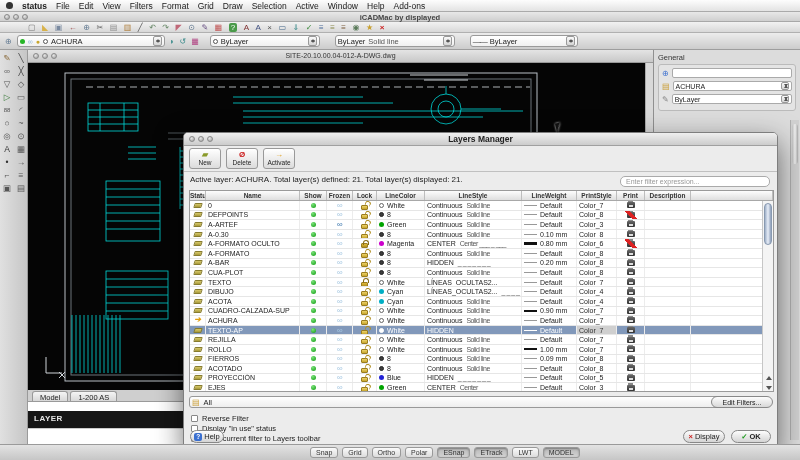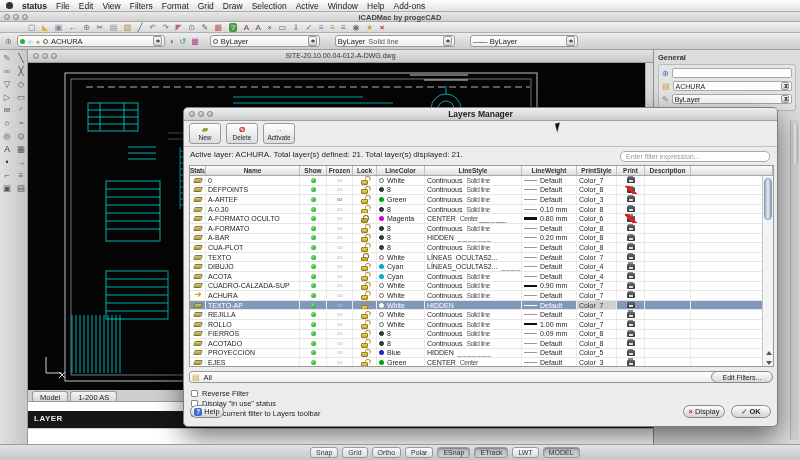--- a/index.html
+++ b/index.html
@@ -48,30 +48,30 @@
   #cmddark { position:absolute; left:0; top:9px; width:100%; height:17px; background:#161616; color:#e8e8e8; font-weight:bold; font-size:8px; padding:3px 0 0 6px; letter-spacing:0.5px;}
   #cmdinput { position:absolute; left:0; top:26px; width:100%; height:16px; background:#fff; border-top:1px solid #ccc;}
 
   
   #props { left:653px; top:50px; width:147px; height:394px; background:#dcdcdc; border-left:1px solid #909090; z-index:3;}
   #props .phead { height:13px; background:linear-gradient(#e9e9e9,#cdcdcd); border-bottom:1px solid #a5a5a5; text-align:center; font-weight:bold; font-size:7.5px; padding-top:2px; position:relative;}
   .roundbtn { width:8px; height:8px; border-radius:50%; background:radial-gradient(circle at 35% 30%,#f2f2f2,#8d8d8d); border:1px solid #777; display:inline-block;}
   #props .pheadbtns { position:absolute; right:3px; top:2px; display:flex; gap:2px; }
   #props .prow1 { display:flex; gap:2px; padding:4px 3px 2px 5px; align-items:center;}
   #props .smallbtn { width:13px; height:11px; background:linear-gradient(#fbfbfb,#dcdcdc); border:1px solid #999; border-radius:2px; font-size:7px; text-align:center; line-height:10px;}
-  #props .gsection { margin:3px 4px 0 4px; font-size:7.5px; font-weight:bold; color:#333;}
+  #props .gsection { margin:3px 4px 0 4px; font-size:7.5px; font-weight:normal; color:#333;}
   #props .gbox { margin:2px 4px; background:#e4e4e4; border:1px solid #bbb; border-radius:3px; padding:3px;}
   #props .grow { display:flex; align-items:center; gap:3px; margin-bottom:3px;}
   #props .gfield { flex:1; height:10px; background:#fff; border:1px solid #aaa; border-radius:2px; font-size:7px; padding:1px 2px; display:flex; align-items:center;}
   #props .picn { font-size:8px; }
   #pscroll { position:absolute; right:1px; top:70px; width:9px; height:320px; background:#d0d0d0; border-left:1px solid #b0b0b0;}
   #pscroll .thumb { position:absolute; left:1px; top:4px; width:6px; height:40px; border-radius:3px; background:linear-gradient(90deg,#bfbfbf,#f0f0f0,#a8a8a8);}
 
   
-  #dialog { left:183px; top:107px; width:595px; height:320px; background:#ececec; border:1px solid #7e7e7e; border-radius:5px; box-shadow:0 10px 28px rgba(0,0,0,0.55); z-index:50; overflow:hidden;}
+  #dialog { left:183px; top:132px; width:595px; height:320px; background:#ececec; border:1px solid #7e7e7e; border-radius:5px; box-shadow:0 10px 28px rgba(0,0,0,0.55); z-index:50; overflow:hidden;}
   #dlg-title { height:13px; background:linear-gradient(#efefef,#cccccc); border-bottom:1px solid #a0a0a0; position:relative; text-align:center; font-weight:bold; font-size:8.5px; color:#222; padding-top:1px;}
   #dlg-toolbar { height:26px; border-bottom:1px solid #c0c0c0; display:flex; gap:5px; padding:2px 0 0 5px; }
   .dtbtn { width:32px; height:21px; background:linear-gradient(#ffffff,#dcdcdc); border:1px solid #999; border-radius:3px; text-align:center; font-size:6.5px; line-height:7px; padding-top:1px;}
   .dtbtn .ic { display:block; font-size:8px; line-height:9px; font-weight:bold;}
   .ic-new { color:#8a9a2a; } .ic-del { color:#cc2222; } .ic-act { color:#e09a10; }
   #dlg-info { height:14px; display:flex; align-items:center; padding:0 6px; font-size:8px; color:#222;}
   #dlg-filterfield { position:absolute; right:7px; top:43px; width:150px; height:11px; background:#fff; border:1px solid #aaa; border-radius:5px; font-size:7px; color:#999; padding:1px 5px;}
 
   
   #tbl { position:absolute; left:5px; top:57px; width:585px; height:202px; border:1px solid #9a9a9a; background:#fff; display:flex; flex-direction:column;}
@@ -161,21 +161,21 @@
       <span class="mi">Add-ons</span>
     </div>
 </div>
 
 <div id="titlebar" class="abs">
   <div class="lights">
     <span class="light"></span>
     <span class="light"></span>
     <span class="light"></span>
   </div>
-  <div class="wtitle">iCADMac by progeCAD</div>
+  <div class="wtitle">iCADMac by displayed</div>
 </div>
 
 <div id="toolbar1" class="abs">
 
 <span class="ticn" style="color:#777777">▢</span>
     <span class="ticn" style="color:#d8b24a">◣</span>
     <span class="ticn" style="color:#7a8aa0">▣</span>
     <span class="ticn" style="color:#a05050">←</span>
     <span class="ticn" style="color:#607890">⊕</span>
     <span class="ticn" style="color:#666666">✂</span>

